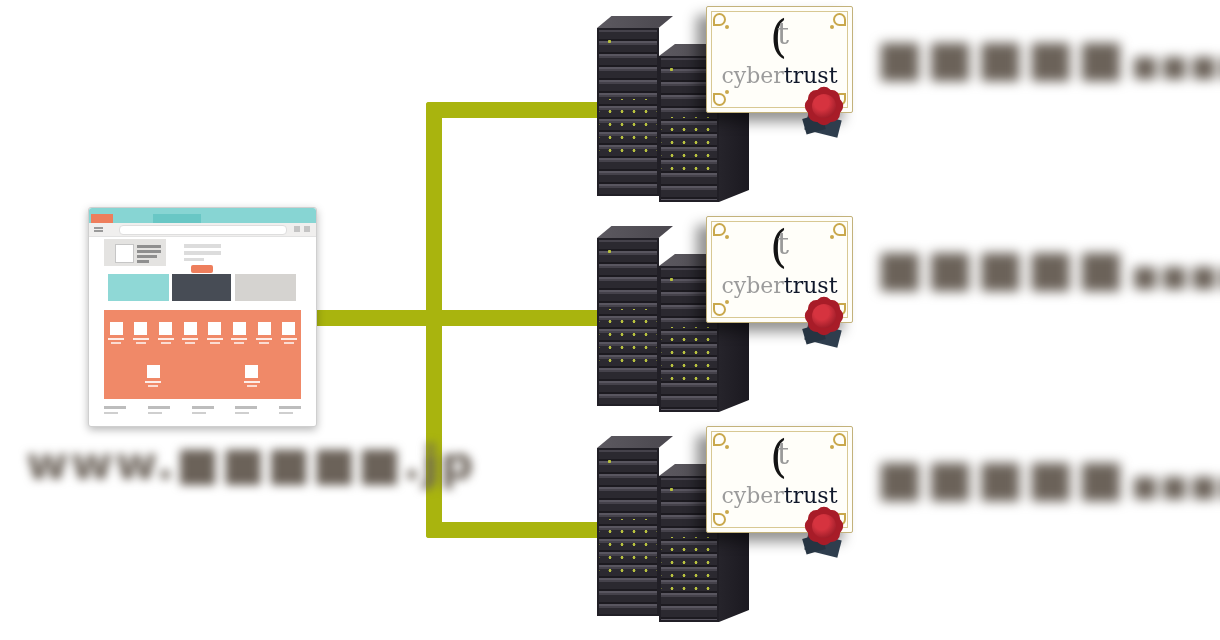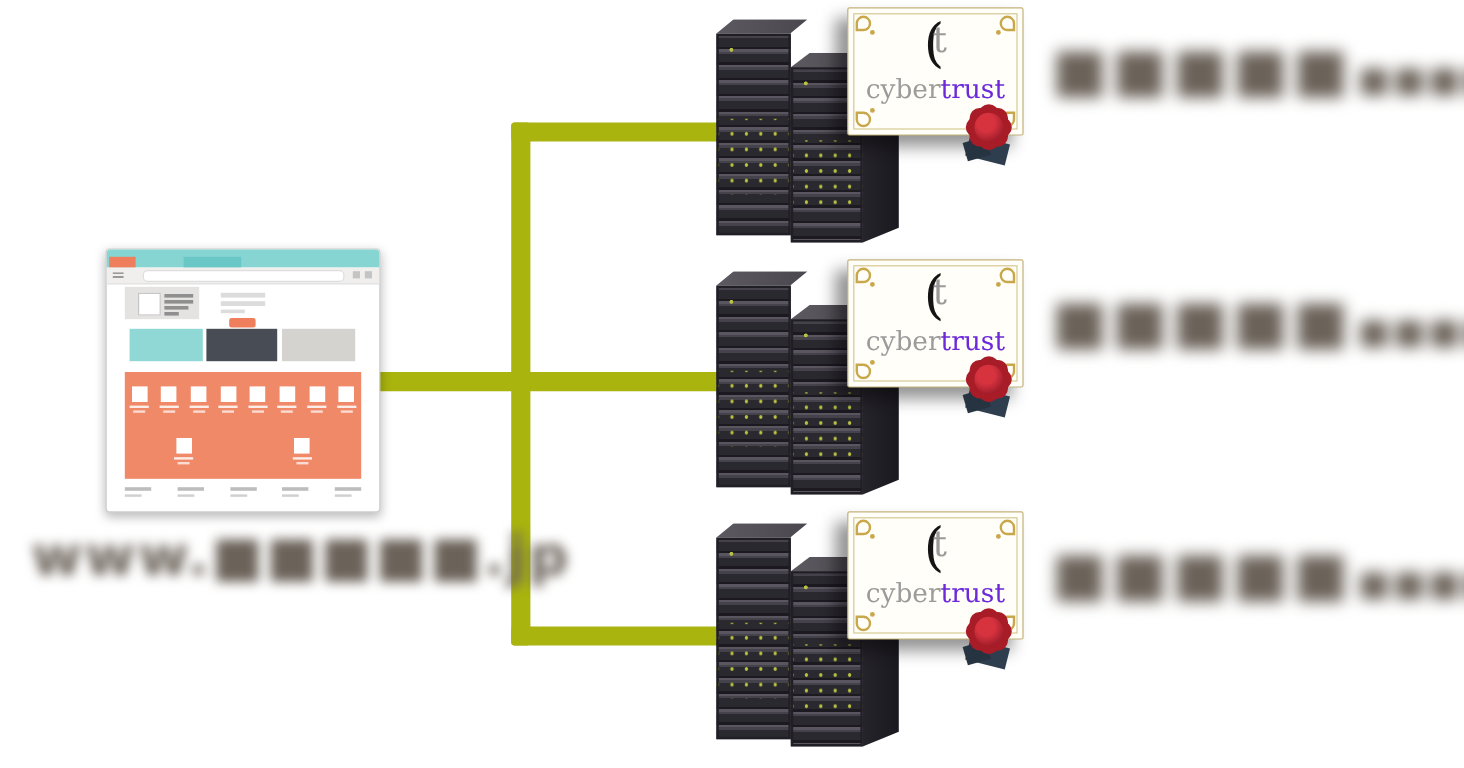--- a/index.html
+++ b/index.html
@@ -92,21 +92,21 @@
   .flourish::after{content:"";position:absolute;width:4px;height:4px;background:#c9a84c;border-radius:50%;left:12px;top:12px;}
   .fl-tl{left:6px;top:6px;}
   .fl-tr{right:6px;top:6px;transform:scaleX(-1);}
   .fl-bl{left:6px;bottom:6px;transform:scaleY(-1);}
   .fl-br{right:6px;bottom:6px;transform:scale(-1,-1);}
 
   .monogram{position:absolute;left:0;right:0;top:8px;text-align:center;font-family:"DejaVu Serif",serif;height:44px;}
   .mono-c{font-size:44px;line-height:44px;color:#141414;}
   .mono-t{font-size:30px;line-height:30px;color:#9a9a9a;margin-left:-10px;vertical-align:8px;}
   .brand{position:absolute;left:0;right:0;top:56px;text-align:center;font-family:"DejaVu Serif",serif;font-size:22px;}
-  .brand .gray{color:#9b9b9b;} .brand .dark{color:#6d28d9;}
+  .brand .gray{color:#9b9b9b;} .brand .dark{color:#0f172a;}
 
   .seal{position:absolute;right:10px;bottom:-12px;width:36px;height:36px;z-index:5;}
   .ribbon{position:absolute;right:12px;bottom:-22px;width:34px;height:18px;background:#2f3e4e;transform:rotate(14deg);z-index:4;}
   .ribbon2{position:absolute;right:28px;bottom:-20px;width:20px;height:16px;background:#263442;transform:rotate(-16deg);z-index:4;}
   .petal1,.petal2{position:absolute;inset:2px;background:#a81c28;border-radius:26%;}
   .petal2{transform:rotate(45deg);}
   .seal-core{position:absolute;inset:6px;border-radius:50%;background:radial-gradient(circle at 40% 35%,#d6333f 0 35%,#8e1622 90%);}
 </style>
 </head>
 <body>

